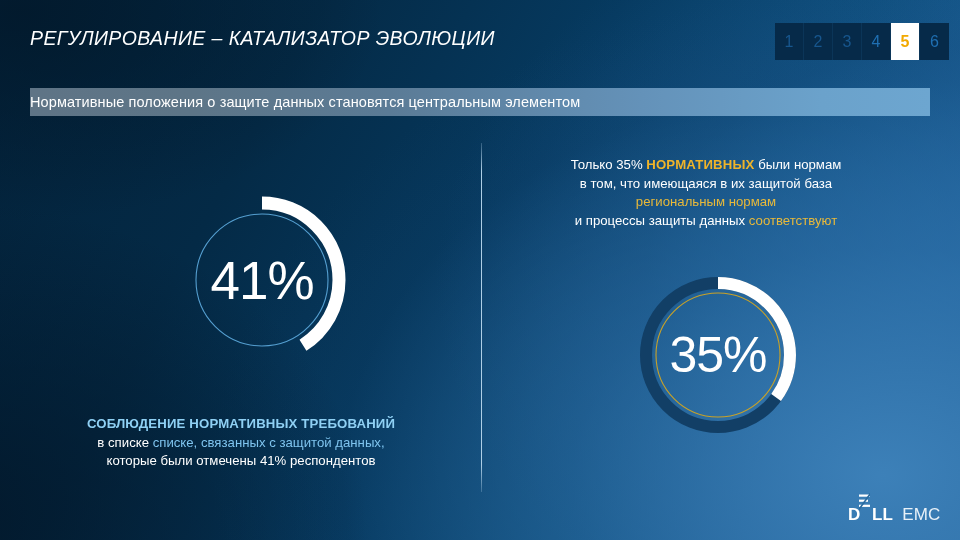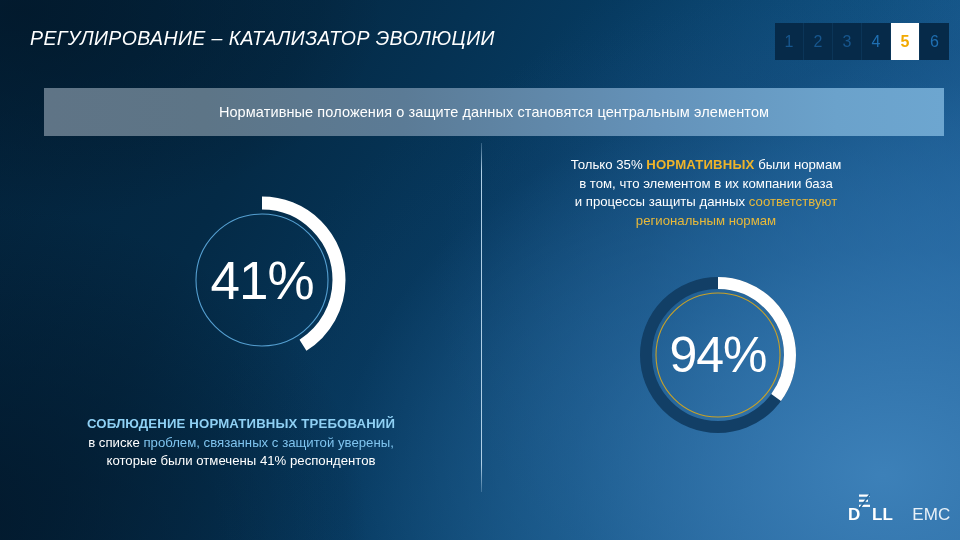--- a/index.html
+++ b/index.html
@@ -47,23 +47,23 @@
     width:29px; display:flex; align-items:center; justify-content:center;
     font-size:16px; color:#1f6fb2; background:#062a49;
     border-right:1px solid #0b3558;
   }
   .pg:last-child { border-right:none; }
   .pg.dim { color:#17568d; }
   .pg.active { background:#ffffff; color:#f2a900; font-weight:700; }
 
   
   #banner {
-    position:absolute; left:44px; top:88px; width:900px; height:48px;
+    position:absolute; left:30px; top:88px; width:900px; height:28px;
     background:linear-gradient(90deg, #5f7486 0%, #5d7587 18%, #5b7b96 40%, #6492b9 68%, #6ba2cb 88%, #6da6d0 100%);
-    display:flex; align-items:center; justify-content:center;
+    display:flex; align-items:center; 
   }
   #banner-text {
     color:#ffffff; font-size:14.5px; letter-spacing:0.1px; white-space:nowrap;
   }
 
   
   #divider {
     position:absolute; left:481px; top:143px; width:1px; height:349px;
     background:linear-gradient(180deg, rgba(173,206,230,0.25) 0%, rgba(183,214,236,0.95) 8%, rgba(183,214,236,0.95) 92%, rgba(173,206,230,0.25) 100%);
   }
@@ -100,21 +100,21 @@
   
   #logo {
     position:absolute; left:848px; top:505px;
     display:flex; align-items:baseline; color:#ffffff;
   }
   #logo-dell {
     font-size:17px; font-weight:700; letter-spacing:0.2px;
     display:flex; align-items:baseline;
   }
   #logo-emc {
-    font-size:17px; font-weight:300; letter-spacing:0.2px; margin-left:19px;
+    font-size:17px; font-weight:300; letter-spacing:0.2px; margin-left:9px;
     color:#e8f1f8;
   }
   .dell-e { position:relative; display:inline-block; }
   .dell-e svg { position:absolute; left:-1px; top:-12.5px; }
 </style>
 </head>
 <body>
 
 <div id="slide">
 
@@ -149,43 +149,43 @@
 
   <div id="donut-right" class="donut">
     <svg width="158" height="158" viewBox="0 0 158 158">
 
       <circle cx="79" cy="79" r="72" fill="none" stroke="#123f66" stroke-width="12"></circle>
 
       <circle cx="79" cy="79" r="62" fill="none" stroke="#c9a227" stroke-width="1.1"></circle>
 
       <circle cx="79" cy="79" r="72" fill="none" stroke="#ffffff" stroke-width="12" stroke-dasharray="158.34 294.05" stroke-dashoffset="0" transform="rotate(-90 79 79)"></circle>
     </svg>
-    <div class="donut-label">94%</div>
+    <div class="donut-label">35%</div>
   </div>
 
   <div id="caption-left" class="caption">
     <div>
       <span class="b-blue">СОБЛЮДЕНИЕ НОРМАТИВНЫХ ТРЕБОВАНИЙ</span>
     </div>
     <div>
-      <span>в списке </span><span class="hl-blue">проблем, связанных с защитой уверены,</span>
+      <span>в списке </span><span class="hl-blue">списке, связанных с защитой данных,</span>
     </div>
     <div>которые были отмечены 41% респондентов</div>
   </div>
 
   <div id="caption-right" class="caption">
     <div>
       <span>Только 35% </span><span class="b-gold">НОРМАТИВНЫХ</span><span> были нормам</span>
     </div>
-    <div>в том, что элементом в их компании база</div>
+    <div>в том, что имеющаяся в их защитой база</div>
+    <div>
+      <span class="hl-gold">региональным нормам</span>
+    </div>
     <div>
       <span>и процессы защиты данных </span><span class="hl-gold">соответствуют</span>
-    </div>
-    <div>
-      <span class="hl-gold">региональным нормам</span>
     </div>
   </div>
 
   <div id="logo">
     <span id="logo-dell">
       <span>D</span>
         <span class="dell-e">
         <svg width="11" height="17" viewBox="0 0 11 17" aria-hidden="true">
           <rect x="0" y="1.5" width="11" height="2.2" fill="#ffffff"></rect>
           <rect x="0" y="6.6" width="9" height="2.2" fill="#ffffff"></rect>

